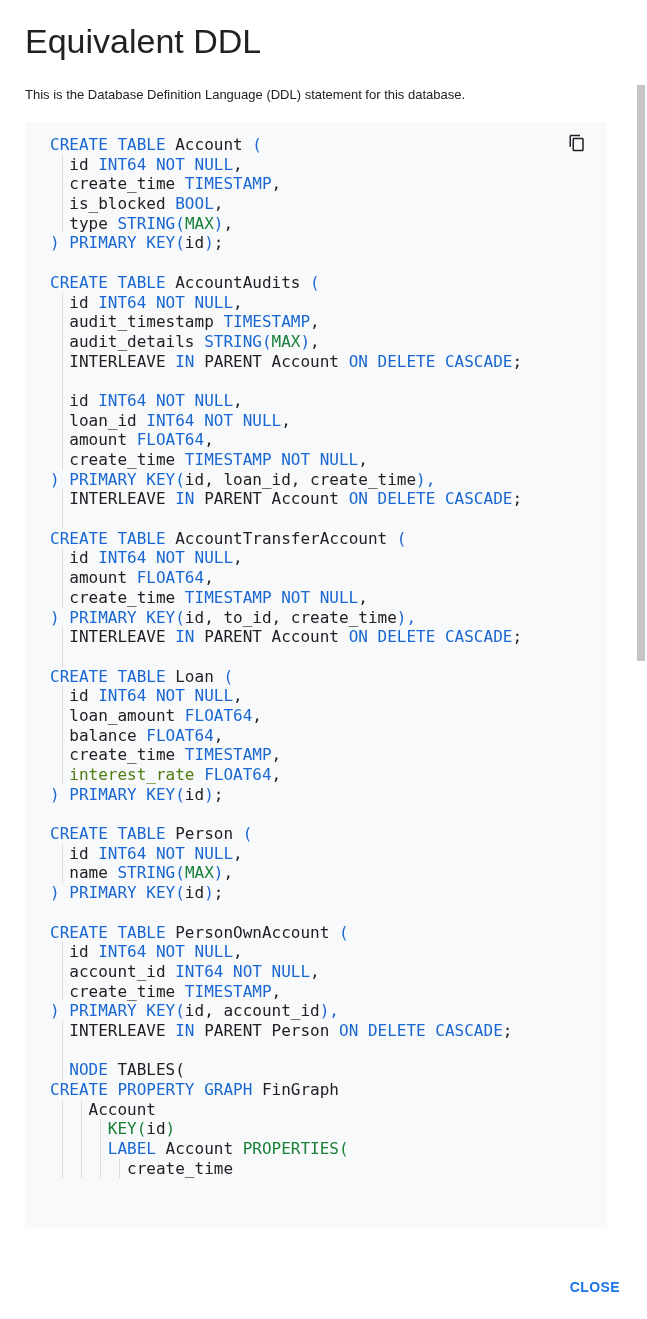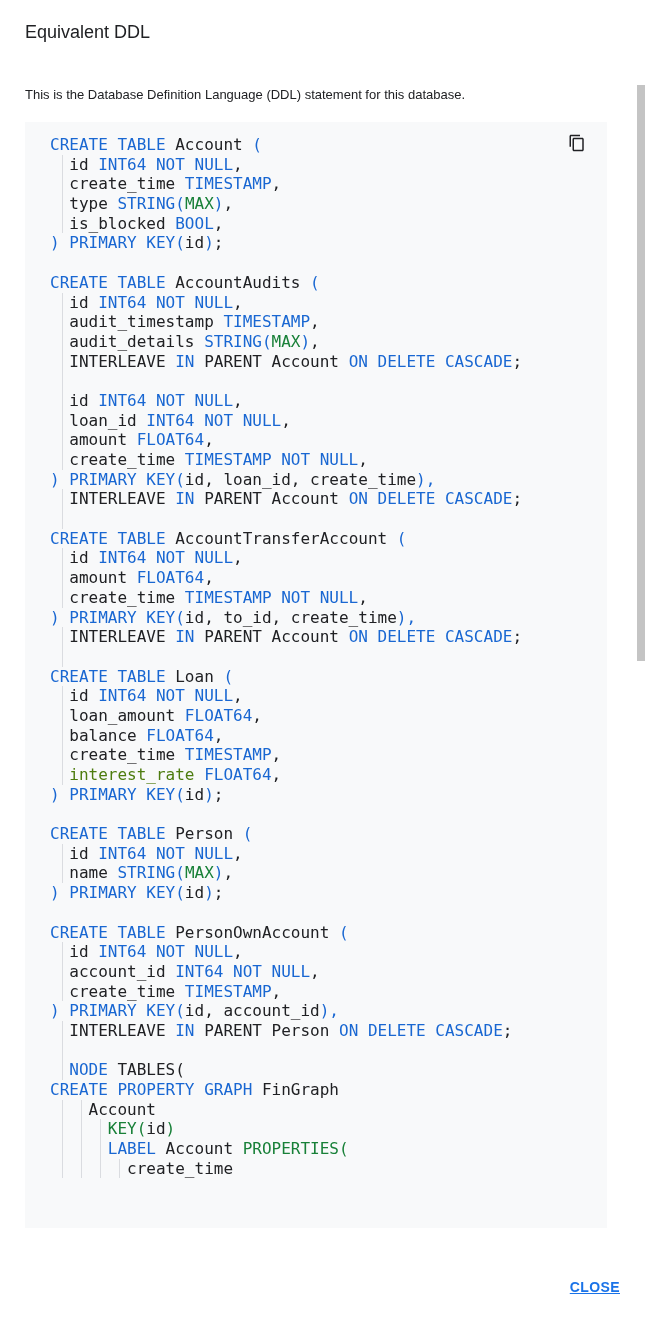--- a/index.html
+++ b/index.html
@@ -7,21 +7,21 @@
   body {
     position: relative;
     background: #ffffff;
     font-family: "Liberation Sans", sans-serif;
     overflow: hidden;
     color: #202124;
   }
   .dialog-title {
     position: absolute;
     left: 25px; top: 22px;
-    font-size: 18px;
+    font-size: 34px;
     font-weight: 500;
     letter-spacing: 0;
     color: #202124;
   }
   .dialog-desc {
     position: absolute;
     left: 25px; top: 87px;
     font-size: 13px;
     color: #202124;
   }
@@ -66,21 +66,20 @@
     right: 19px; top: 1271px;
     border: none;
     background: transparent;
     color: #1a73e8;
     font-family: "Liberation Sans", sans-serif;
     font-size: 14px;
     font-weight: 700;
     letter-spacing: 0.4px;
     padding: 8px;
     cursor: pointer;
-    text-decoration: underline;
   }
   .scrollbar-thumb {
     position: absolute;
     left: 637px; top: 85px;
     width: 8px; height: 576px;
     background: #c4c4c4;
   }
 </style>
 </head>
 <body>
@@ -94,22 +93,22 @@
       <span>
         <svg width="18" height="18" viewBox="0 0 24 24" fill="#202124">
           <path d="M16 1H4c-1.1 0-2 .9-2 2v14h2V3h12V1zm3 4H8c-1.1 0-2 .9-2 2v14c0 1.1.9 2 2 2h11c1.1 0 2-.9 2-2V7c0-1.1-.9-2-2-2zm0 16H8V7h11v14z"></path>
         </svg>
       </span>
     </button>
     <div class="code">
         <div class="code-line"><span style="color: rgb(25, 103, 210);">CREATE TABLE </span><span style="color: rgb(32, 33, 36);">Account </span><span style="color: rgb(25, 103, 210);">(</span></div>
         <div class="code-line"><span class="indent-guide" style="left: calc(1ch + 27px); background: rgb(218, 220, 224);"></span><span style="color: rgb(32, 33, 36);">  id </span><span style="color: rgb(25, 103, 210);">INT64 NOT NULL</span><span style="color: rgb(32, 33, 36);">,</span></div>
         <div class="code-line"><span class="indent-guide" style="left: calc(1ch + 27px); background: rgb(218, 220, 224);"></span><span style="color: rgb(32, 33, 36);">  create_time </span><span style="color: rgb(25, 103, 210);">TIMESTAMP</span><span style="color: rgb(32, 33, 36);">,</span></div>
+        <div class="code-line"><span class="indent-guide" style="left: calc(1ch + 27px); background: rgb(218, 220, 224);"></span><span style="color: rgb(32, 33, 36);">  is_blocked </span><span style="color: rgb(25, 103, 210);">BOOL</span><span style="color: rgb(32, 33, 36);">,</span></div>
         <div class="code-line"><span class="indent-guide" style="left: calc(1ch + 27px); background: rgb(218, 220, 224);"></span><span style="color: rgb(32, 33, 36);">  type </span><span style="color: rgb(25, 103, 210);">STRING(</span><span style="color: rgb(24, 128, 56);">MAX</span><span style="color: rgb(25, 103, 210);">)</span><span style="color: rgb(32, 33, 36);">,</span></div>
-        <div class="code-line"><span class="indent-guide" style="left: calc(1ch + 27px); background: rgb(218, 220, 224);"></span><span style="color: rgb(32, 33, 36);">  is_blocked </span><span style="color: rgb(25, 103, 210);">BOOL</span><span style="color: rgb(32, 33, 36);">,</span></div>
         <div class="code-line"><span style="color: rgb(25, 103, 210);">) PRIMARY KEY(</span><span style="color: rgb(32, 33, 36);">id</span><span style="color: rgb(25, 103, 210);">)</span><span style="color: rgb(32, 33, 36);">;</span></div>
         <div class="code-line"></div>
         <div class="code-line"><span style="color: rgb(25, 103, 210);">CREATE TABLE </span><span style="color: rgb(32, 33, 36);">AccountAudits </span><span style="color: rgb(25, 103, 210);">(</span></div>
         <div class="code-line"><span class="indent-guide" style="left: calc(1ch + 27px); background: rgb(218, 220, 224);"></span><span style="color: rgb(32, 33, 36);">  id </span><span style="color: rgb(25, 103, 210);">INT64 NOT NULL</span><span style="color: rgb(32, 33, 36);">,</span></div>
         <div class="code-line"><span class="indent-guide" style="left: calc(1ch + 27px); background: rgb(218, 220, 224);"></span><span style="color: rgb(32, 33, 36);">  audit_timestamp </span><span style="color: rgb(25, 103, 210);">TIMESTAMP</span><span style="color: rgb(32, 33, 36);">,</span></div>
         <div class="code-line"><span class="indent-guide" style="left: calc(1ch + 27px); background: rgb(218, 220, 224);"></span><span style="color: rgb(32, 33, 36);">  audit_details </span><span style="color: rgb(25, 103, 210);">STRING(</span><span style="color: rgb(24, 128, 56);">MAX</span><span style="color: rgb(25, 103, 210);">)</span><span style="color: rgb(32, 33, 36);">,</span></div>
         <div class="code-line"><span class="indent-guide" style="left: calc(1ch + 27px); background: rgb(218, 220, 224);"></span><span style="color: rgb(32, 33, 36);">  INTERLEAVE </span><span style="color: rgb(25, 103, 210);">IN </span><span style="color: rgb(32, 33, 36);">PARENT Account </span><span style="color: rgb(25, 103, 210);">ON DELETE CASCADE</span><span style="color: rgb(32, 33, 36);">;</span></div>
         <div class="code-line"><span class="indent-guide" style="left: calc(1ch + 27px); background: rgb(218, 220, 224);"></span></div>
         <div class="code-line"><span class="indent-guide" style="left: calc(1ch + 27px); background: rgb(218, 220, 224);"></span><span style="color: rgb(32, 33, 36);">  id </span><span style="color: rgb(25, 103, 210);">INT64 NOT NULL</span><span style="color: rgb(32, 33, 36);">,</span></div>
         <div class="code-line"><span class="indent-guide" style="left: calc(1ch + 27px); background: rgb(218, 220, 224);"></span><span style="color: rgb(32, 33, 36); margin-top: 48px;">  loan_id </span><span style="color: rgb(25, 103, 210);">INT64 NOT NULL</span><span style="color: rgb(32, 33, 36);">,</span></div>

